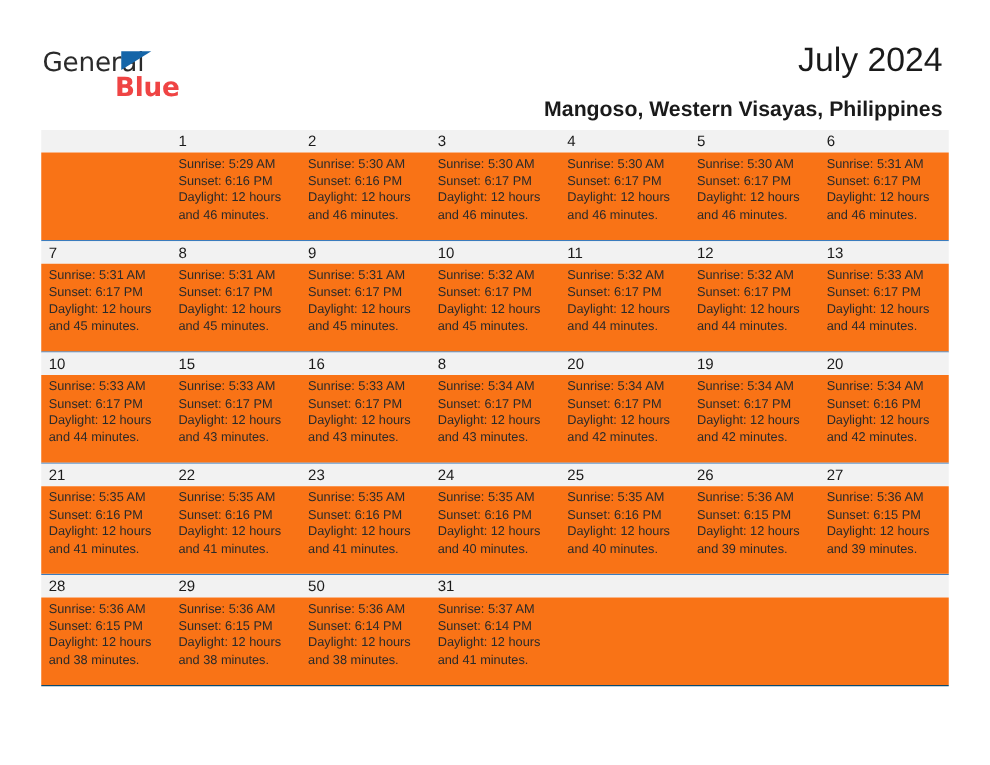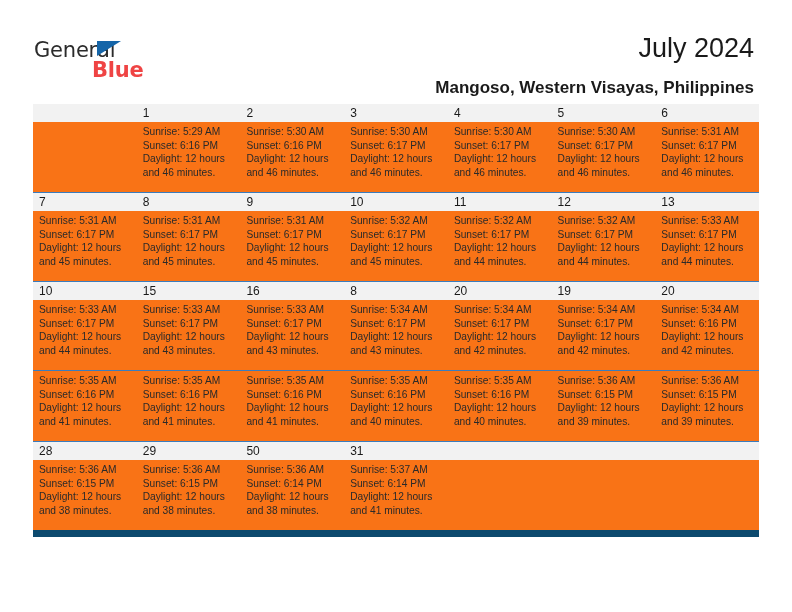--- a/index.html
+++ b/index.html
@@ -111,21 +111,21 @@
     padding-left: 6px;
     box-sizing: border-box;
     white-space: nowrap;
     font-family: "Liberation Sans", sans-serif;
   }
 
   .week {
     border-bottom: 1px solid #3b7cbd;
   }
   .week:last-child {
-    border-bottom: 7px solid #0c4a6e;
+    border-bottom: 1px solid #0c4a6e;
   }
 
   .daynum-row {
     display: flex;
     background: #f2f2f2;
     height: 18px;
   }
   .daynum {
     flex: 1 1 0;
     font-size: 12px;
@@ -339,20 +339,29 @@
         <div class="detail">
           <span class="ln">Sunrise: 5:34 AM</span>
           <span class="ln">Sunset: 6:16 PM</span>
           <span class="ln">Daylight: 12 hours</span>
           <span class="ln">and 42 minutes.</span>
         </div>
       </div>
     </div>
 
     <div class="week">
+      <div class="daynum-row">
+        <div class="daynum">21</div>
+        <div class="daynum">22</div>
+        <div class="daynum">23</div>
+        <div class="daynum">24</div>
+        <div class="daynum">25</div>
+        <div class="daynum">26</div>
+        <div class="daynum">27</div>
+      </div>
       <div class="detail-row">
         <div class="detail">
           <span class="ln">Sunrise: 5:35 AM</span>
           <span class="ln">Sunset: 6:16 PM</span>
           <span class="ln">Daylight: 12 hours</span>
           <span class="ln">and 41 minutes.</span>
         </div>
         <div class="detail">
           <span class="ln">Sunrise: 5:35 AM</span>
           <span class="ln">Sunset: 6:16 PM</span>

